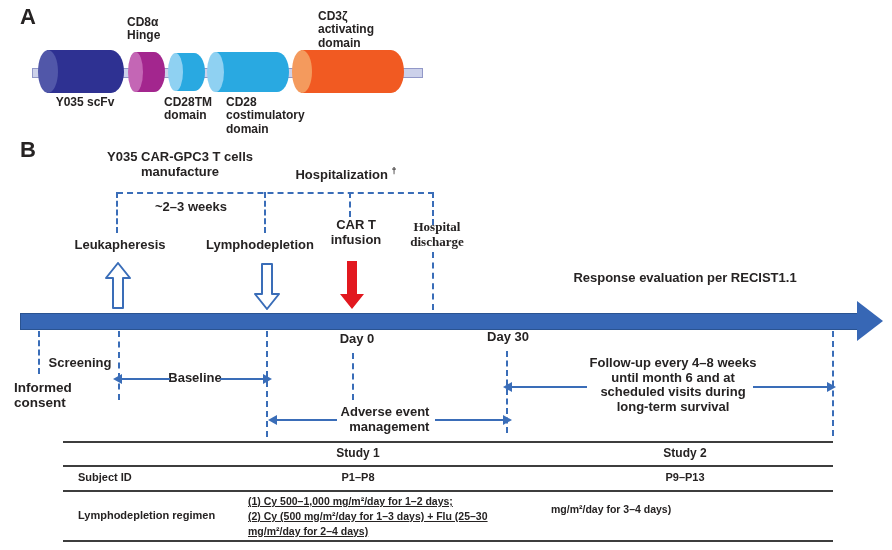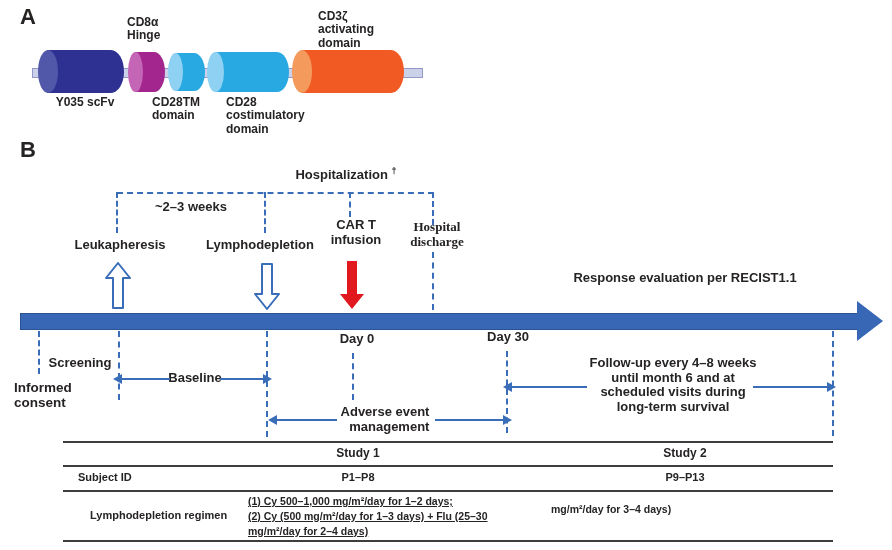--- a/index.html
+++ b/index.html
@@ -69,32 +69,36 @@
   <div class="t lbl12" style="left:127px;top:16px;">
     <div>CD8α</div>
     <div>Hinge</div>
   </div>
   <div class="t lbl12" style="left:318px;top:10px;">
     <div>CD3ζ</div>
     <div>activating</div>
     <div>domain</div>
   </div>
   <div class="t lbl12 ctr" style="left:85px;top:96px;">Y035 scFv</div>
-  <div class="t lbl12" style="left:152px;top:96px;">
+  <div class="t lbl12" style="left:164px;top:96px;">
     <div>CD28TM</div>
     <div>domain</div>
   </div>
   <div class="t lbl12" style="left:226px;top:96px;">
     <div>CD28</div>
     <div>costimulatory</div>
     <div>domain</div>
   </div>
 
   <div class="t panel-letter" style="left:20px;top:138px;">B</div>
 
+  <div class="t lbl13 ctr" style="left:180px;top:150px;">
+    <div>Y035 CAR-GPC3 T cells</div>
+    <div>manufacture</div>
+  </div>
   <div class="t lbl13 ctr" style="left:346px;top:166px;">
     <span>Hospitalization</span> <sup>†</sup>
   </div>
 
   <div class="hdash" style="left:117px;top:192px;width:317px;"></div>
   <div class="vdash" style="left:116px;top:192px;height:41px;"></div>
   <div class="vdash" style="left:264px;top:192px;height:41px;"></div>
   <div class="vdash" style="left:349px;top:192px;height:25px;"></div>
   <div class="vdash" style="left:432px;top:192px;height:33px;"></div>
   <div class="vdash" style="left:432px;top:252px;height:58px;"></div>
@@ -179,21 +183,21 @@
   <div class="trule" style="top:490px;"></div>
   <div class="trule" style="top:540px;"></div>
 
   <div class="t tbl ctr" style="left:358px;top:447px;font-size:12px;text-align:right;">Study 1</div>
   <div class="t tbl ctr" style="left:685px;top:447px;font-size:12px;">Study 2</div>
 
   <div class="t tbl" style="left:78px;top:471px;">Subject ID</div>
   <div class="t tbl ctr" style="left:358px;top:471px;">P1–P8</div>
   <div class="t tbl ctr" style="left:685px;top:471px;">P9–P13</div>
 
-  <div class="t tbl" style="left:78px;top:509px;margin-left:12px;">Lymphodepletion regimen</div>
+  <div class="t tbl" style="left:78px;top:509px;">Lymphodepletion regimen</div>
   <div class="tbl-cell" style="left:248px;top:494px;text-decoration:underline;">
     <div>(1) Cy 500–1,000 mg/m²/day for 1–2 days;</div>
     <div>(2) Cy (500 mg/m²/day for 1–3 days) + Flu (25–30</div>
     <div>mg/m²/day for 2–4 days)</div>
   </div>
   <div class="tbl-cell" style="left:551px;top:502px;">
     <div>mg/m²/day for 3–4 days)</div>
   </div>
 
 </div>

